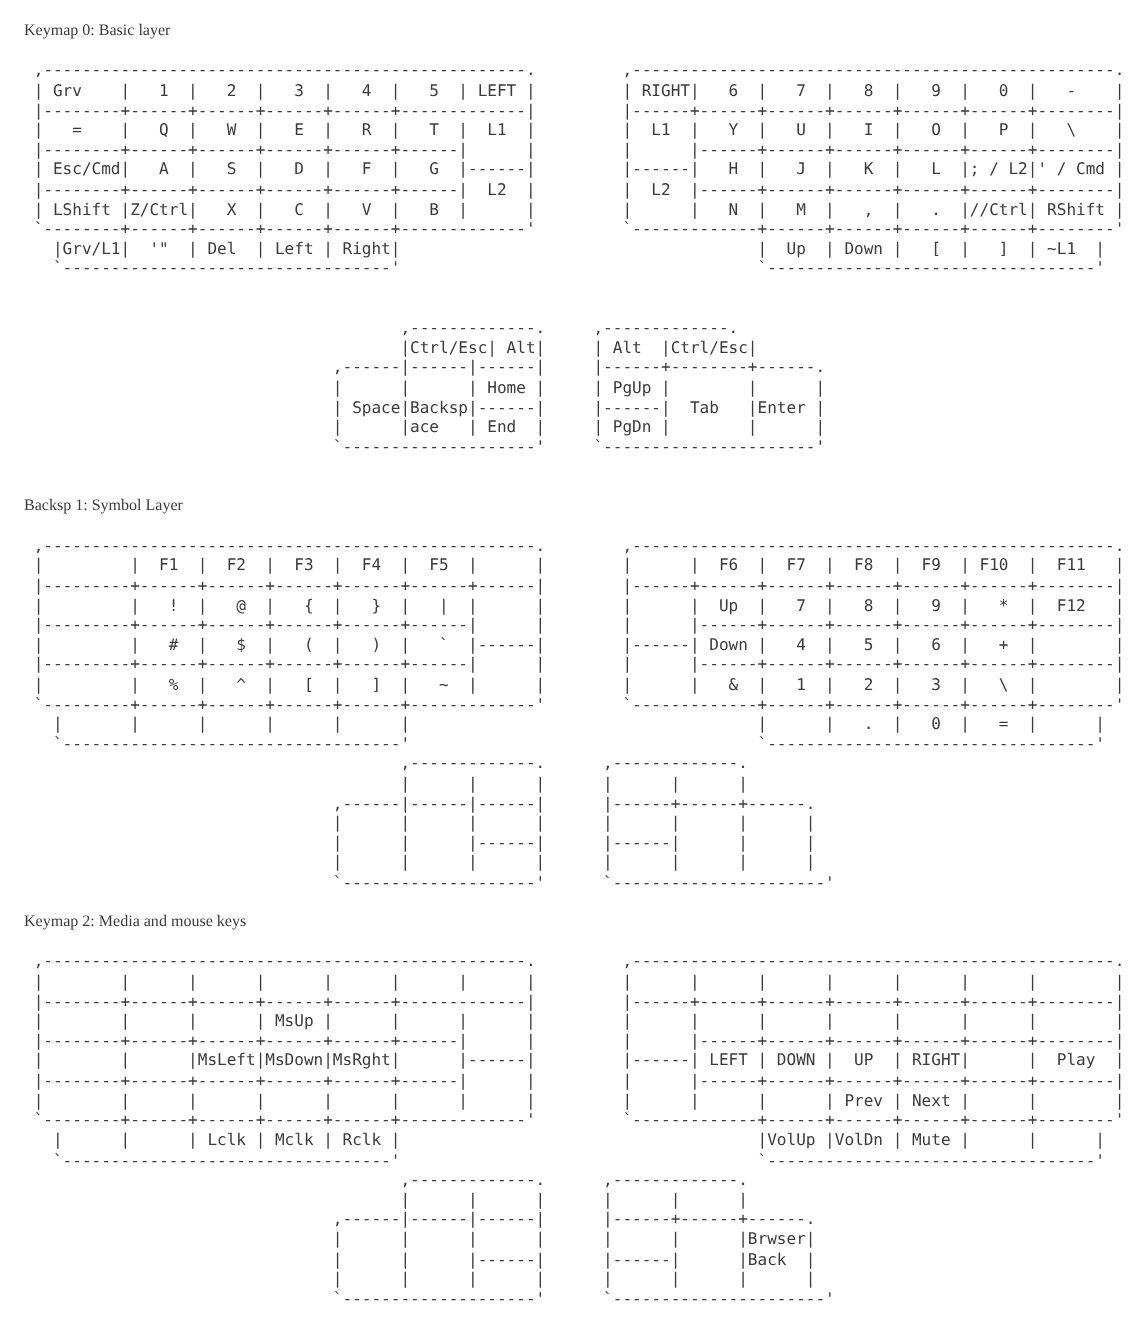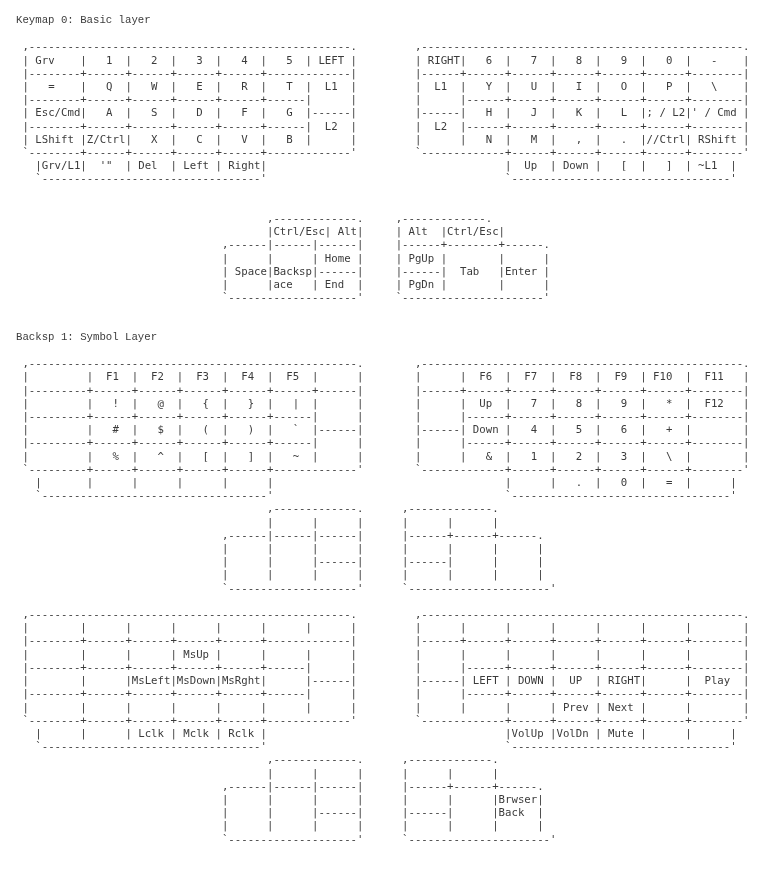--- a/index.html
+++ b/index.html
@@ -13,21 +13,21 @@
     box-sizing: border-box;
     padding: 14px 0 0 16px;
     overflow: hidden;
   }
   .keymap-section {
     margin: 0;
   }
   .keymap-section + .keymap-section.gap2 { margin-top: 26.4px; }
   .keymap-section + .keymap-section.gap1 { margin-top: 13.2px; }
   .km-title {
-    font-family: Liberation Mono, monospace;
+    font-family: Liberation Serif, serif;
     font-size: 10.7px;
     line-height: 13.2px;
     color: #3b3b3b;
     white-space: pre;
     margin: 0 0 13.2px 0;
   }
   .km-art {
     font-family: "DejaVu Sans Mono", "Liberation Mono", monospace;
     font-size: 10.7px;
     line-height: 13.2px;
@@ -79,20 +79,21 @@
                                        ,-------------.      ,-------------.
                                        |      |      |      |      |      |
                                 ,------|------|------|      |------+------+------.
                                 |      |      |      |      |      |      |      |
                                 |      |      |------|      |------|      |      |
                                 |      |      |      |      |      |      |      |
                                 `--------------------'      `----------------------'</pre>
 </div>
 
 <div class="keymap-section gap1">
+  <div class="km-title">Keymap 2: Media and mouse keys</div>
   <pre class="km-art"> ,--------------------------------------------------.         ,--------------------------------------------------.
  |        |      |      |      |      |      |      |         |      |      |      |      |      |      |        |
  |--------+------+------+------+------+-------------|         |------+------+------+------+------+------+--------|
  |        |      |      | MsUp |      |      |      |         |      |      |      |      |      |      |        |
  |--------+------+------+------+------+------|      |         |      |------+------+------+------+------+--------|
  |        |      |MsLeft|MsDown|MsRght|      |------|         |------| LEFT | DOWN |  UP  | RIGHT|      |  Play  |
  |--------+------+------+------+------+------|      |         |      |------+------+------+------+------+--------|
  |        |      |      |      |      |      |      |         |      |      |      | Prev | Next |      |        |
  `--------+------+------+------+------+-------------'         `-------------+------+------+------+------+--------'
    |      |      | Lclk | Mclk | Rclk |                                     |VolUp |VolDn | Mute |      |      |

